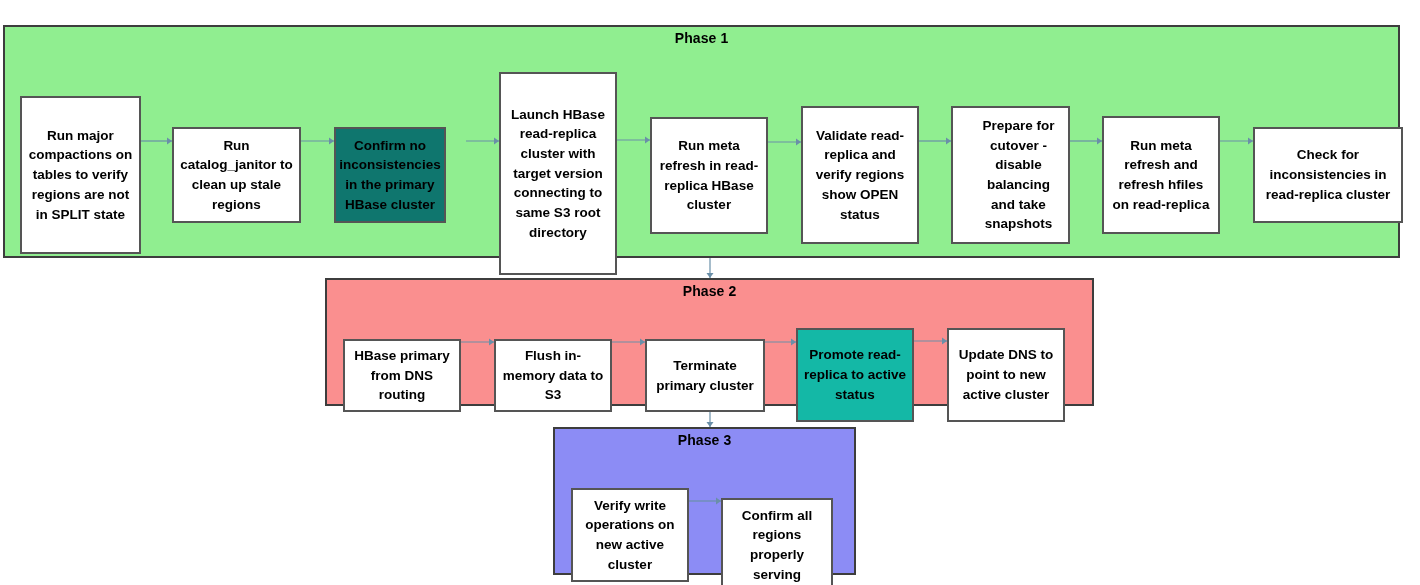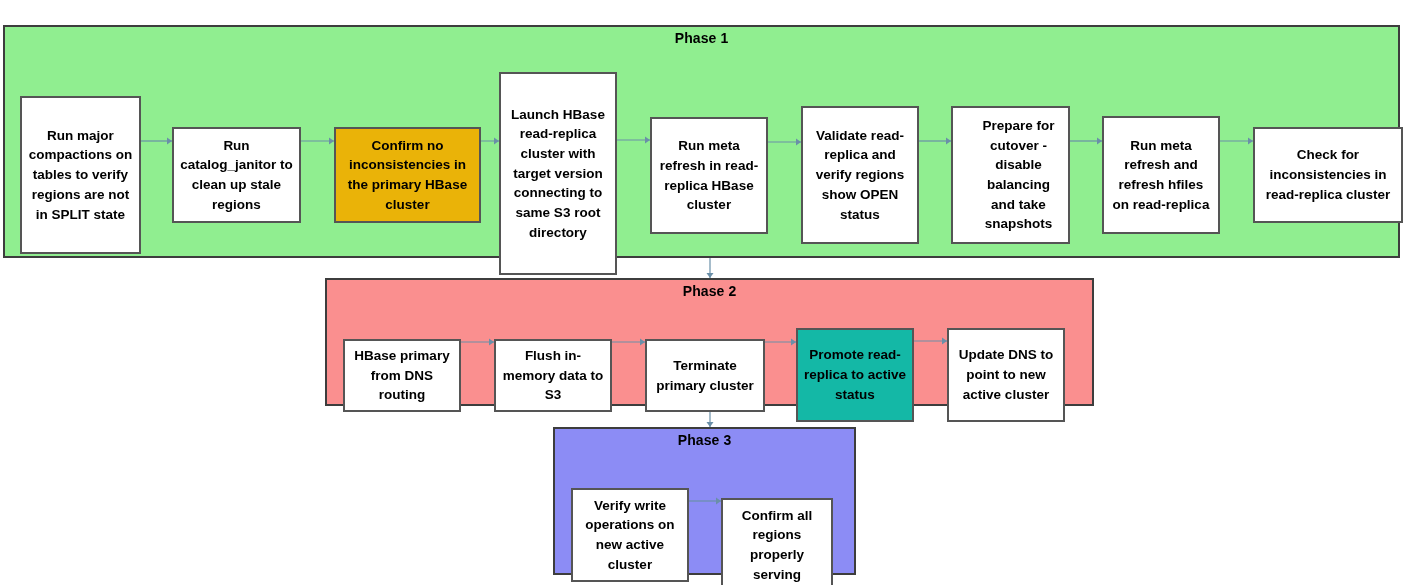--- a/index.html
+++ b/index.html
@@ -106,21 +106,21 @@
     </svg>
 <div class="phase" style="left: 3px; top: 25px; width: 1397px; height: 233px; background: rgb(144, 238, 144); border-color: rgb(61, 61, 61);">
       <div class="phase-label">Phase 1</div>
     </div>
     <div class="node" style="left: 20px; top: 62px; width: 121px; height: 158px; border-color: rgb(85, 85, 85); background: rgb(255, 255, 255);">
       <span class="node-label">Run major compactions on tables to verify regions are not in SPLIT state</span>
     </div>
     <div class="node" style="left: 172px; top: 93px; width: 129px; height: 96px; border-color: rgb(85, 85, 85); background: rgb(255, 255, 255);">
       <span class="node-label">Run catalog_janitor to clean up stale regions</span>
     </div>
-    <div class="node" style="left: 334px; top: 93px; width: 147px; height: 96px; border-color: rgb(85, 85, 85); background: #eab308; align-items: center;">
+    <div class="node" style="left: 334px; top: 93px; width: 112px; height: 96px; border-color: rgb(85, 85, 85); background: #0f766e; align-items: center;">
       <span class="node-label">Confirm no inconsistencies in the primary HBase cluster</span>
     </div>
     <div class="node" style="left: 499px; top: 38px; width: 118px; height: 203px; border-color: rgb(85, 85, 85); background: rgb(255, 255, 255);">
       <span class="node-label">Launch HBase read-replica cluster with target version connecting to same S3 root directory</span>
     </div>
     <div class="node" style="left: 650px; top: 83px; width: 118px; height: 117px; border-color: rgb(85, 85, 85); background: rgb(255, 255, 255);">
       <span class="node-label">Run meta refresh in read-replica HBase cluster</span>
     </div>
     <div class="node" style="left: 801px; top: 72px; width: 118px; height: 138px; border-color: rgb(85, 85, 85); background: rgb(255, 255, 255);">
       <span class="node-label">Validate read-replica and verify regions show OPEN status</span>

